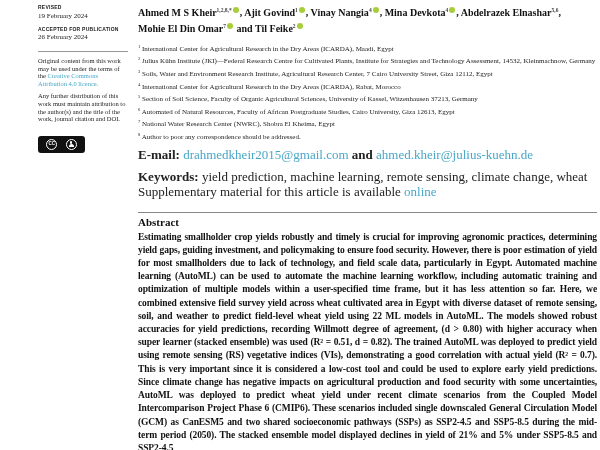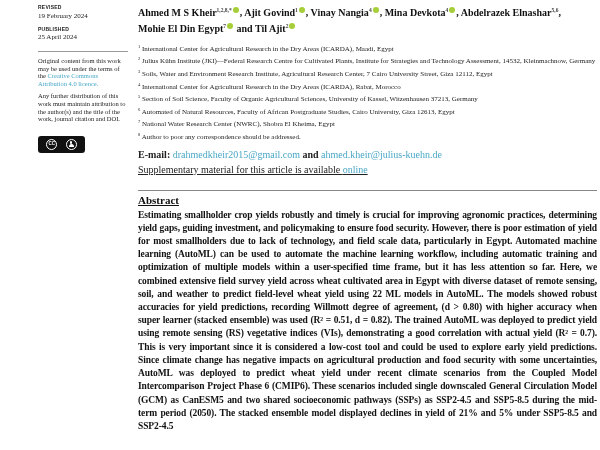--- a/index.html
+++ b/index.html
@@ -25,77 +25,78 @@
 
   
   .main{position:absolute;left:138px;top:4px;width:459px;}
   .authors{font-weight:bold;font-size:10px;line-height:13.5px;color:#111;}
   .authors sup{font-size:5.5px;font-weight:bold;color:#444;}
   .orcid{display:inline-block;width:6px;height:6px;border-radius:50%;background:#a6ce39;
          margin:0 1px;position:relative;top:-3px;}
   .affils{margin:6px 0 0 0;padding:0;list-style:none;font-size:7px;line-height:9.3px;color:#222;}
   .affils li{padding-left:7px;text-indent:-7px;}
   .affils sup{font-size:4.5px;}
-  .contact{font-size:10px;line-height:9px;margin:0;color:#222;}
+  .contact{font-size:13px;line-height:9px;margin:0;color:#222;}
   .email{margin-top:7px;}
   .keywords{margin-top:13px;}
-  .supp{margin-top:6px;text-decoration:underline;}
+  .supp{margin-top:6px;}
   .main-rule{border:none;border-top:1px solid #888;margin:16px 0 0 0;}
-  .abs-head{font-size:11px;font-weight:bold;margin:3px 0 0 0;color:#111;text-decoration:underline;}
+  .abs-head{font-size:11px;font-weight:bold;margin:3px 0 0 0;color:#111;}
   .abs-text{font-size:9.5px;font-weight:bold;line-height:13.2px;letter-spacing:-0.1px;
             text-align:justify;margin:3px 0 0 0;color:#111;}
 </style>
 </head>
 <body>
 
 <div class="page">
 
   <aside class="sidebar">
     <div class="meta-group">
       <div class="meta-label">REVISED</div>
       <div class="meta-date">19 February 2024</div>
     </div>
     <div class="meta-group">
-      <div class="meta-label">PUBLISHED</div>
-      <div class="meta-date">25 April 2024</div>
+      <div class="meta-label">ACCEPTED FOR PUBLICATION</div>
+      <div class="meta-date">26 February 2024</div>
     </div>
     <hr class="side-rule">
     <p class="license"><span>Original content from this work may be used under the terms of the </span><span class="link">Creative Commons Attribution 4.0 licence.</span></p>
     <p class="license">Any further distribution of this work must maintain attribution to the author(s) and the title of the work, journal citation and DOI.</p>
     <div class="cc-badge">
       <span class="cc-circle">
           <span class="cc-txt">CC</span>
         </span>
       <span class="cc-circle">
           <span class="person-head"></span>
           <span class="person-body"></span>
         </span>
     </div>
   </aside>
 
   <main class="main">
 
     <div class="authors">
       <span><span>Ahmed M S Kheir</span><sup>1,2,8,*</sup><span class="orcid"></span><span>, </span></span><span><span>Ajit Govind</span><sup>1</sup><span class="orcid"></span><span>, </span></span><span><span>Vinay Nangia</span><sup>4</sup><span class="orcid"></span><span>, </span></span><span><span>Mina Devkota</span><sup>4</sup><span class="orcid"></span><span>, </span></span><span><span>Abdelrazek Elnashar</span><sup>5,6</sup><span>,</span></span><br>
-      <span><span>Mohie El Din Egypt</span><sup>7</sup><span class="orcid"></span><span> and </span></span><span><span>Til Ajit</span><sup>2</sup><span class="orcid"></span></span>
+      <span><span>Mohie El Din Omar</span><sup>7</sup><span class="orcid"></span><span> and </span></span><span><span>Til Feike</span><sup>2</sup><span class="orcid"></span></span>
     </div>
 
     <ul class="affils">
       <li><sup>1</sup> <span>International Center for Agricultural Research in the Dry Areas (ICARDA), Maadi, Egypt</span></li>
       <li><sup>2</sup> <span>Julius Kühn Institute (JKI)—Federal Research Centre for Cultivated Plants, Institute for Strategies and Technology Assessment, 14532, Kleinmachnow, Germany</span></li>
       <li><sup>3</sup> <span>Soils, Water and Environment Research Institute, Agricultural Research Center, 7 Cairo University Street, Giza 12112, Egypt</span></li>
       <li><sup>4</sup> <span>International Center for Agricultural Research in the Dry Areas (ICARDA), Rabat, Morocco</span></li>
       <li><sup>5</sup> <span>Section of Soil Science, Faculty of Organic Agricultural Sciences, University of Kassel, Witzenhausen 37213, Germany</span></li>
       <li><sup>6</sup> <span>Automated of Natural Resources, Faculty of African Postgraduate Studies, Cairo University, Giza 12613, Egypt</span></li>
       <li><sup>7</sup> <span>National Water Research Center (NWRC), Shobra El Kheima, Egypt</span></li>
       <li><sup>8</sup> <span>Author to poor any correspondence should be addressed.</span></li>
     </ul>
 
     <p class="contact email"><b>E-mail: </b><span class="link">drahmedkheir2015@gmail.com</span><b> and </b><span class="link">ahmed.kheir@julius-kuehn.de</span></p>
 
+    <p class="contact keywords"><b>Keywords: </b><span>yield prediction, machine learning, remote sensing, climate change, wheat</span></p>
 
     <p class="contact supp"><span>Supplementary material for this article is available </span><span class="link">online</span></p>
 
     <hr class="main-rule">
 
     <h2 class="abs-head">Abstract</h2>
     <p class="abs-text">Estimating smallholder crop yields robustly and timely is crucial for improving agronomic practices, determining yield gaps, guiding investment, and policymaking to ensure food security. However, there is poor estimation of yield for most smallholders due to lack of technology, and field scale data, particularly in Egypt. Automated machine learning (AutoML) can be used to automate the machine learning workflow, including automatic training and optimization of multiple models within a user-specified time frame, but it has less attention so far. Here, we combined extensive field survey yield across wheat cultivated area in Egypt with diverse dataset of remote sensing, soil, and weather to predict field-level wheat yield using 22 ML models in AutoML. The models showed robust accuracies for yield predictions, recording Willmott degree of agreement, (d &gt; 0.80) with higher accuracy when super learner (stacked ensemble) was used (R² = 0.51, d = 0.82). The trained AutoML was deployed to predict yield using remote sensing (RS) vegetative indices (VIs), demonstrating a good correlation with actual yield (R² = 0.7). This is very important since it is considered a low-cost tool and could be used to explore early yield predictions. Since climate change has negative impacts on agricultural production and food security with some uncertainties, AutoML was deployed to predict wheat yield under recent climate scenarios from the Coupled Model Intercomparison Project Phase 6 (CMIP6). These scenarios included single downscaled General Circulation Model (GCM) as CanESM5 and two shared socioeconomic pathways (SSPs) as SSP2-4.5 and SSP5-8.5 during the mid-term period (2050). The stacked ensemble model displayed declines in yield of 21% and 5% under SSP5-8.5 and SSP2-4.5</p>
 
   </main>
 </div>

